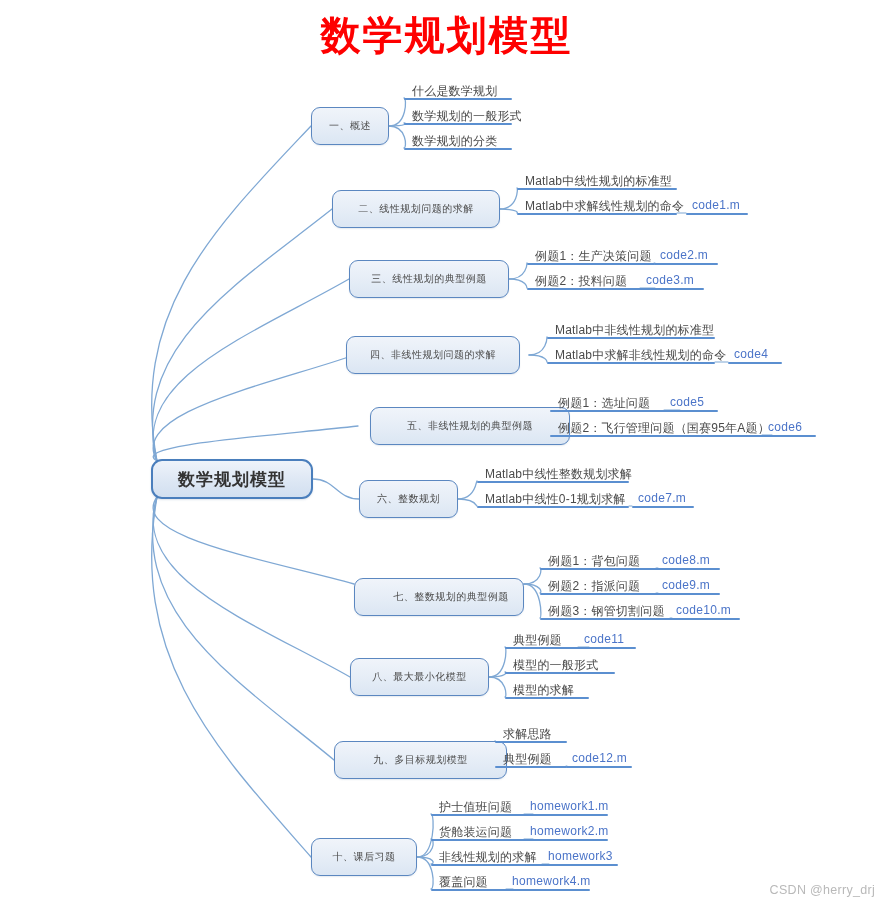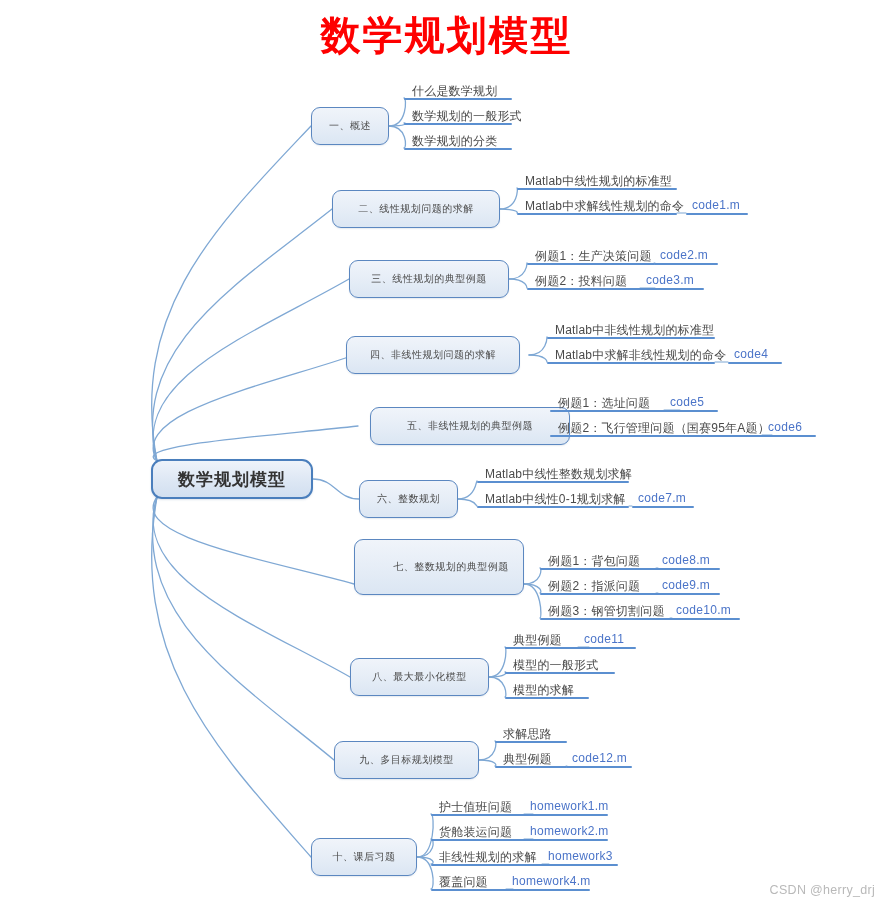--- a/index.html
+++ b/index.html
@@ -214,21 +214,21 @@
       <div class="leaf-underline" style="left: 762px; top: 435px; width: 54px;"></div>
       <div class="node-branch" style="left: 359px; top: 480px; width: 99px; height: 38px;">
         <span>六、整数规划</span>
       </div>
       <div class="leaf" style="left: 481px; top: 467px;"><span>Matlab中线性整数规划求解</span></div>
       <div class="leaf-underline" style="left: 477px; top: 481px; width: 152px;"></div>
       <div class="leaf" style="left: 481px; top: 492px;"><span>Matlab中线性0-1规划求解</span></div>
       <div class="leaf-underline" style="left: 477px; top: 506px; width: 152px;"></div>
       <div class="code-link" style="left: 636px; top: 491px;"><span>code7.m</span></div>
       <div class="leaf-underline" style="left: 632px; top: 506px; width: 62px;"></div>
-      <div class="node-branch" style="left: 354px; top: 539px; width: 170px; height: 56px; padding-left: 24px;">
+      <div class="node-branch" style="left: 354px; top: 578px; width: 170px; height: 38px; padding-left: 24px;">
         <span>七、整数规划的典型例题</span>
       </div>
       <div class="leaf" style="left: 544px; top: 554px;"><span>例题1：背包问题</span></div>
       <div class="leaf-underline" style="left: 540px; top: 568px; width: 118px;"></div>
       <div class="code-link" style="left: 660px; top: 553px;"><span>code8.m</span></div>
       <div class="leaf-underline" style="left: 656px; top: 568px; width: 64px;"></div>
       <div class="leaf" style="left: 544px; top: 579px;"><span>例题2：指派问题</span></div>
       <div class="leaf-underline" style="left: 540px; top: 593px; width: 118px;"></div>
       <div class="code-link" style="left: 660px; top: 578px;"><span>code9.m</span></div>
       <div class="leaf-underline" style="left: 656px; top: 593px; width: 64px;"></div>
@@ -240,21 +240,21 @@
         <span>八、最大最小化模型</span>
       </div>
       <div class="leaf" style="left: 509px; top: 633px;"><span>典型例题</span></div>
       <div class="leaf-underline" style="left: 505px; top: 647px; width: 84px;"></div>
       <div class="code-link" style="left: 582px; top: 632px;"><span>code11</span></div>
       <div class="leaf-underline" style="left: 578px; top: 647px; width: 58px;"></div>
       <div class="leaf" style="left: 509px; top: 658px;"><span>模型的一般形式</span></div>
       <div class="leaf-underline" style="left: 505px; top: 672px; width: 110px;"></div>
       <div class="leaf" style="left: 509px; top: 683px;"><span>模型的求解</span></div>
       <div class="leaf-underline" style="left: 505px; top: 697px; width: 84px;"></div>
-      <div class="node-branch" style="left: 334px; top: 741px; width: 145px; height: 38px;">
+      <div class="node-branch" style="left: 334px; top: 741px; width: 173px; height: 38px;">
         <span>九、多目标规划模型</span>
       </div>
       <div class="leaf" style="left: 499px; top: 727px;"><span>求解思路</span></div>
       <div class="leaf-underline" style="left: 495px; top: 741px; width: 72px;"></div>
       <div class="leaf" style="left: 499px; top: 752px;"><span>典型例题</span></div>
       <div class="leaf-underline" style="left: 495px; top: 766px; width: 72px;"></div>
       <div class="code-link" style="left: 570px; top: 751px;"><span>code12.m</span></div>
       <div class="leaf-underline" style="left: 566px; top: 766px; width: 66px;"></div>
       <div class="node-branch" style="left: 311px; top: 838px; width: 106px; height: 38px;">
         <span>十、课后习题</span>

